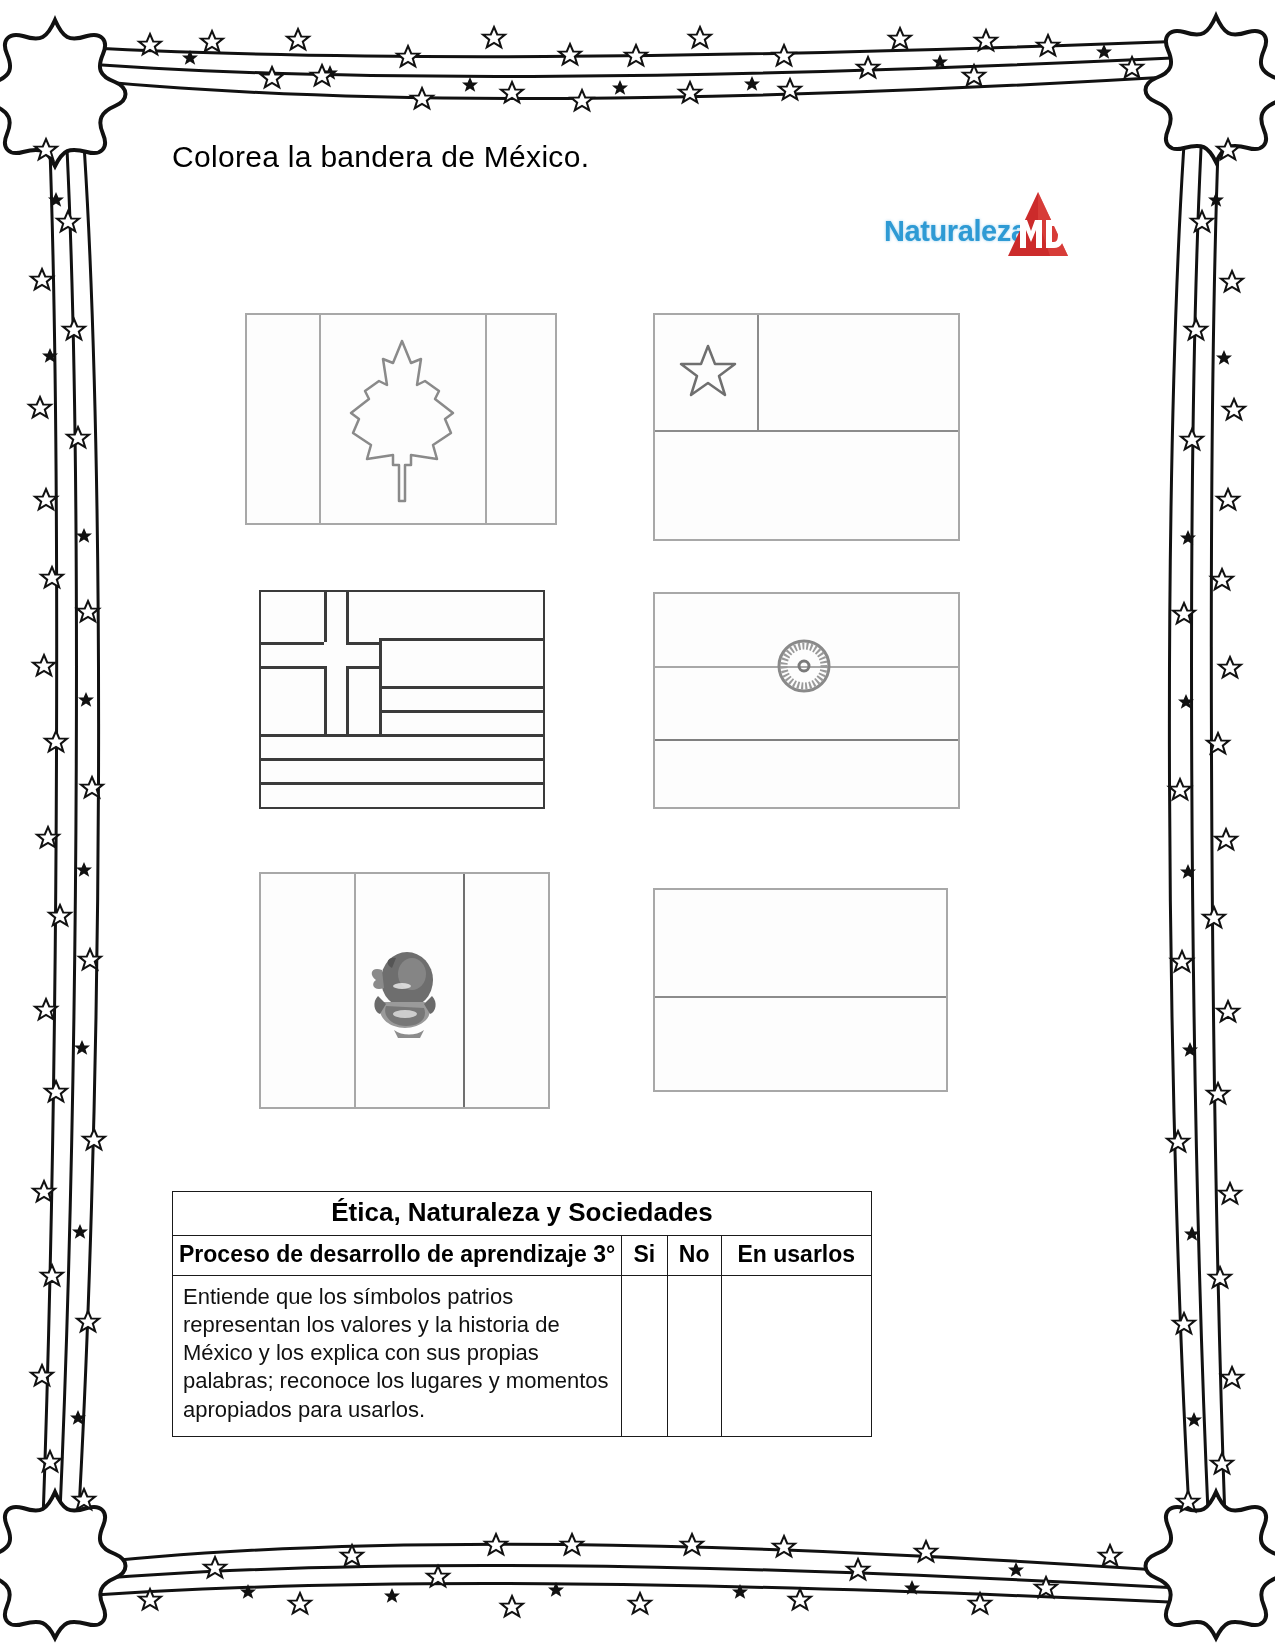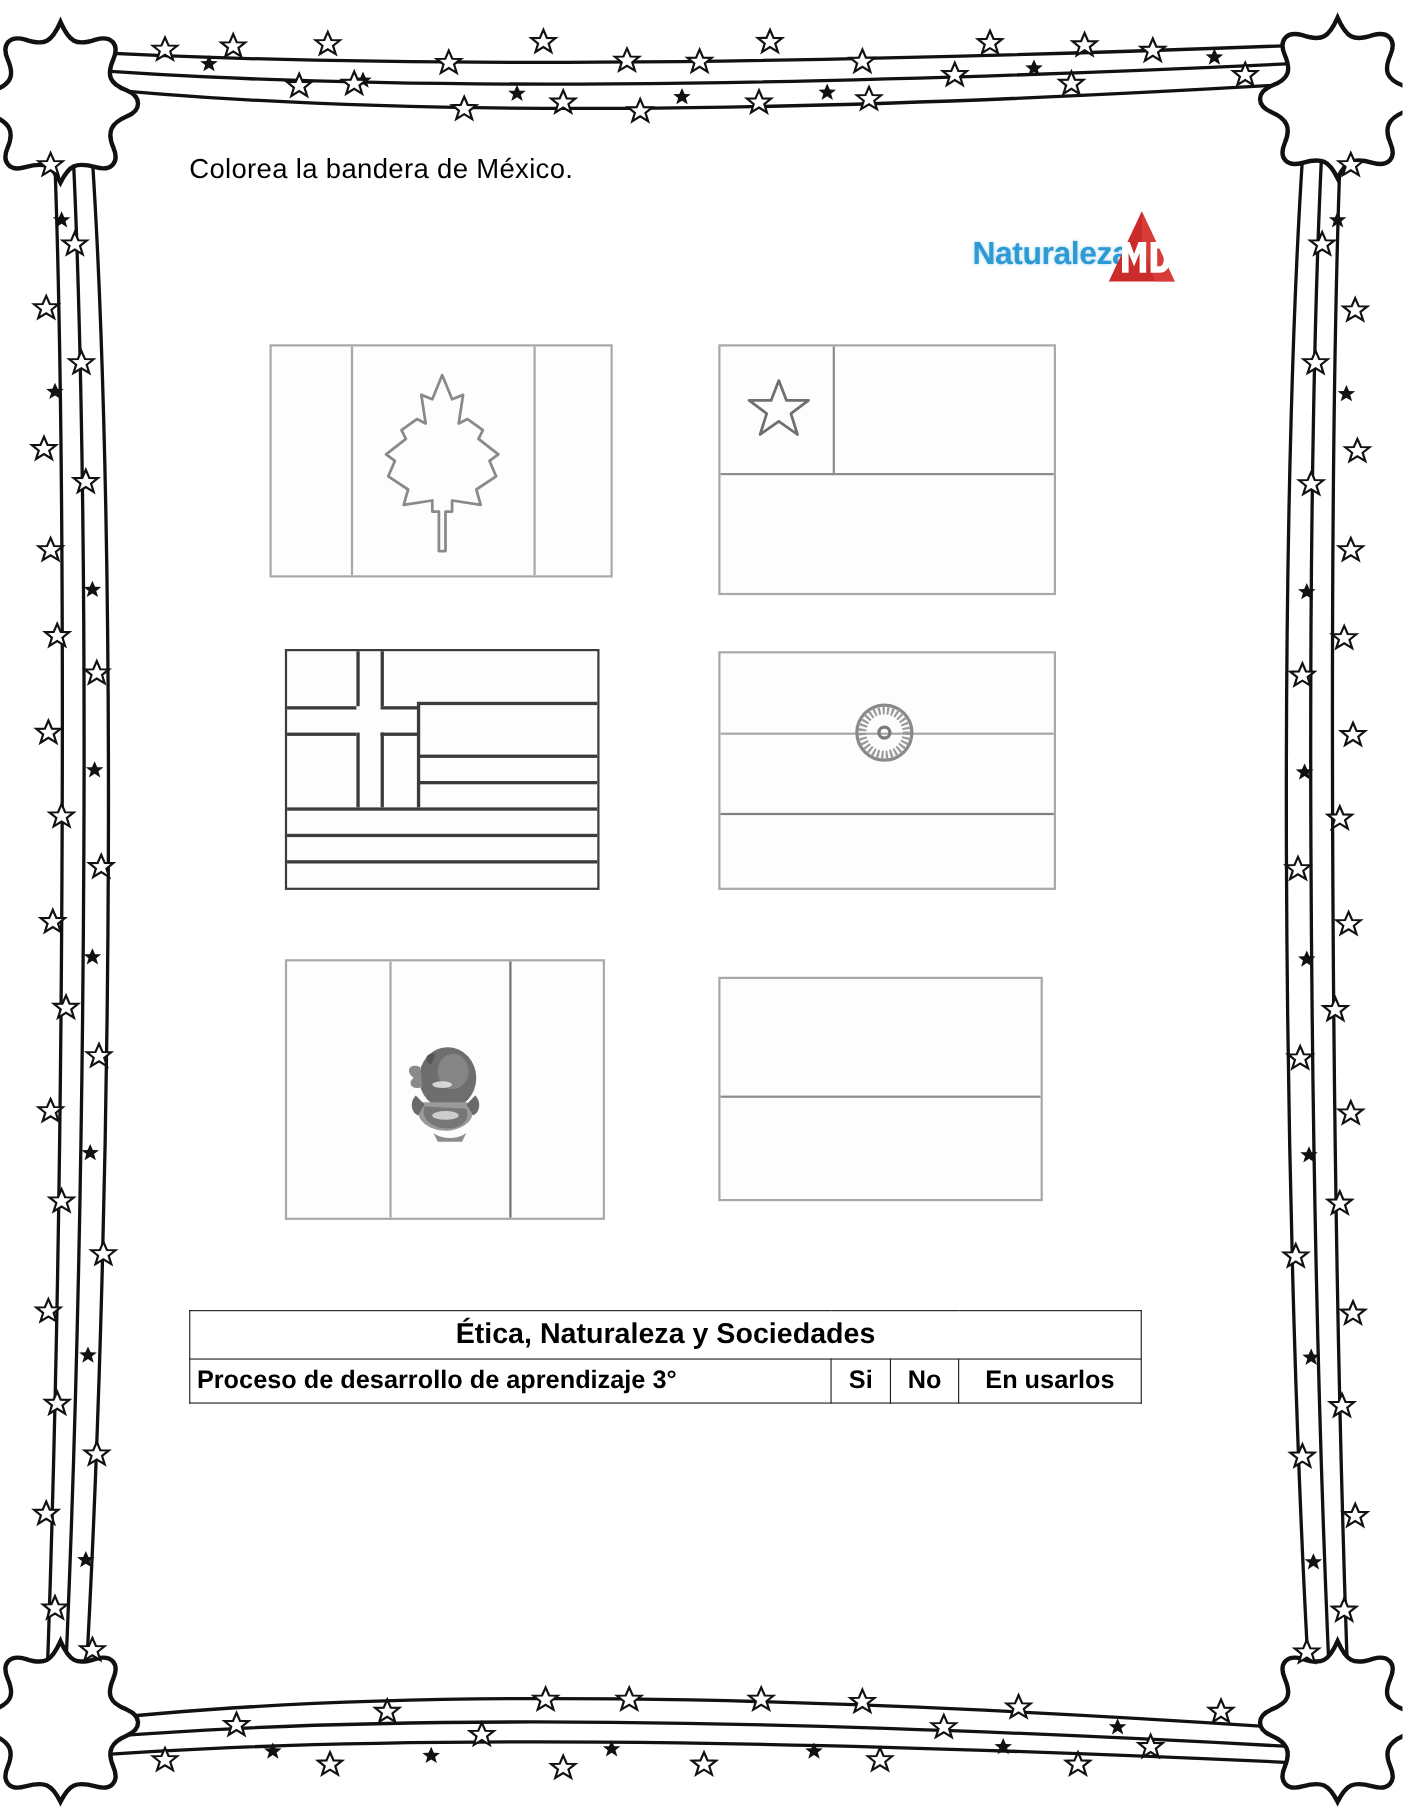--- a/index.html
+++ b/index.html
@@ -25,21 +25,21 @@
   
   #page-content {
     position: absolute;
     left: 0; top: 0;
     width: 1275px; height: 1650px;
   }
 
   #prompt-text {
     position: absolute;
     left: 172px; top: 140px;
-    font-size: 25px;
+    font-size: 30px;
     color: #000;
     letter-spacing: 0.3px;
     font-family: "Liberation Sans", sans-serif;
   }
 
   
   #logo {
     position: absolute;
     left: 884px; top: 203px;
     width: 180px; height: 62px;
@@ -102,21 +102,21 @@
   #mx-emblem { position:absolute; left:101px; top:66px; width:86px; height:104px; }
 
   
   #flag-plain { left: 653px; top: 888px; width: 295px; height: 204px; }
   #flag-plain .hline.a { top: 106px; background:#8c8c8c; }
 
   
   #eval-table {
     position: absolute;
     left: 172px; top: 1191px;
-    width: 866px;
+    width: 700px;
     border-collapse: collapse;
     font-family: "Liberation Sans", sans-serif;
   }
   #eval-table td, #eval-table th {
     border: 1px solid #1a1a1a;
     padding: 0;
     vertical-align: top;
   }
   .tbl-title {
     text-align: center;
@@ -416,16 +416,22 @@
     <tbody>
         <tr>
       <td class="tbl-title" colspan="4">Ética, Naturaleza y Sociedades</td>
     </tr>
     <tr>
       <th class="tbl-head left">Proceso de desarrollo de aprendizaje 3°</th>
       <th class="tbl-head col-si">Si</th>
       <th class="tbl-head col-no">No</th>
       <th class="tbl-head col-proc">En usarlos</th>
     </tr>
+    <tr>
+      <td class="tbl-body-cell">Entiende que los símbolos patrios representan los valores y la historia de México y los explica con sus propias palabras; reconoce los lugares y momentos apropiados para usarlos.</td>
+      <td class="col-si"></td>
+      <td class="col-no"></td>
+      <td class="col-proc"></td>
+    </tr>
   </tbody>
     </table>
 
 </div>
 
 </body></html>

